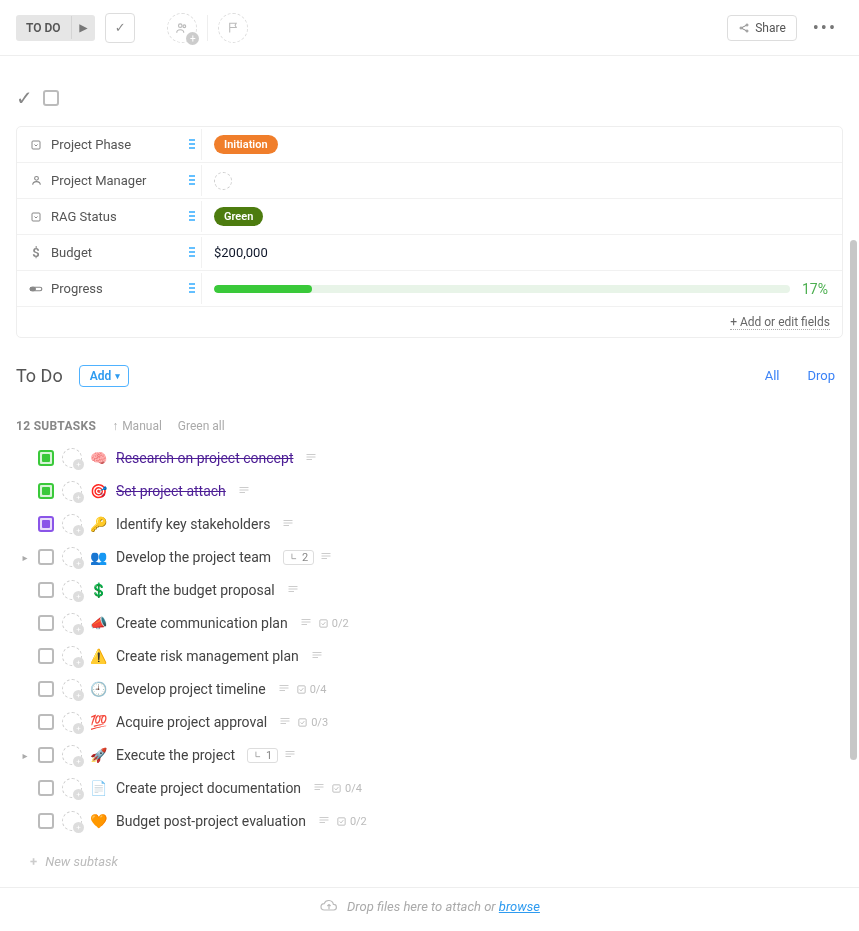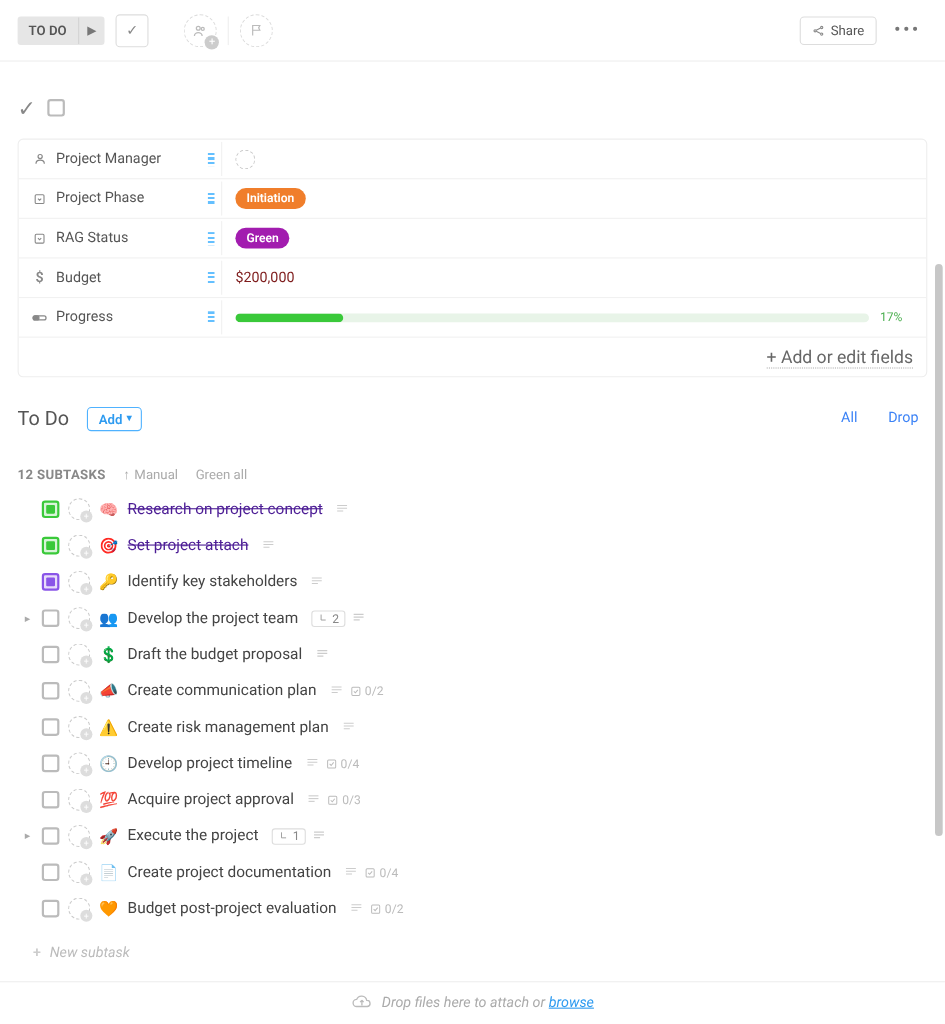--- a/index.html
+++ b/index.html
@@ -133,25 +133,25 @@
   }
   .progress-wrap { flex:1; display:flex; align-items:center; gap:10px; }
   .progress-bar {
     flex:1; height:8px; border-radius:4px; background:#e8f4e8;
     position:relative; overflow:hidden;
   }
   .progress-fill {
     position:absolute; left:0; top:0; bottom:0;
     border-radius:4px;
   }
-  .progress-pct { font-size:11px; color:#4caf50; width:30px; text-align:left; }
+  .progress-pct { font-size:14px; color:#4caf50; width:30px; text-align:center; }
   .fields-footer {
     text-align: right;
     padding: 8px 12px;
-    font-size: 16px;
+    font-size: 12px;
     color: #666;
   }
   .fields-footer .link { border-bottom: 1px dotted #aaa; cursor: pointer; }
 
   .section-head {
     display: flex; align-items: center; gap: 12px;
     margin-bottom: 6px;
   }
   .section-title { font-size: 18px; color: #555; margin-right: 4px; }
   .add-btn {
@@ -314,20 +314,36 @@
   <div class="title-row">
     <span class="title-check">✓</span>
     <span class="title-box"></span>
   </div>
 
   <div class="fields-panel">
 
     <div class="field-row">
       <div class="field-label">
         <span class="fico">
+          <svg width="12" height="12" viewBox="0 0 24 24" fill="none" stroke="#888" stroke-width="2">
+              <rect x="4" y="4" width="16" height="16" rx="2"></rect>
+              <path d="M9 11l3 3 3-3"></path>
+            </svg>
+        </span>
+        <span>Project Phase</span>
+        <span class="field-handle"></span>
+      </div>
+      <div class="field-value">
+        <span class="pill" id="pill-phase" style="background: rgb(240, 126, 43);">Initiation</span>
+      </div>
+    </div>
+
+    <div class="field-row">
+      <div class="field-label">
+        <span class="fico">
           <svg width="13" height="13" viewBox="0 0 24 24" fill="none" stroke="#888" stroke-width="2">
               <circle cx="12" cy="8" r="3.5"></circle>
               <path d="M5 20c0-4 3-6 7-6s7 2 7 6"></path>
             </svg>
         </span>
         <span>Project Manager</span>
         <span class="field-handle"></span>
       </div>
       <div class="field-value">
         <div class="assignee-dot"></div>
@@ -335,51 +351,35 @@
     </div>
 
     <div class="field-row">
       <div class="field-label">
         <span class="fico">
           <svg width="12" height="12" viewBox="0 0 24 24" fill="none" stroke="#888" stroke-width="2">
               <rect x="4" y="4" width="16" height="16" rx="2"></rect>
               <path d="M9 11l3 3 3-3"></path>
             </svg>
         </span>
-        <span>Project Phase</span>
-        <span class="field-handle"></span>
-      </div>
-      <div class="field-value">
-        <span class="pill" id="pill-phase" style="background: rgb(240, 126, 43);">Initiation</span>
-      </div>
-    </div>
-
-    <div class="field-row">
-      <div class="field-label">
-        <span class="fico">
-          <svg width="12" height="12" viewBox="0 0 24 24" fill="none" stroke="#888" stroke-width="2">
-              <rect x="4" y="4" width="16" height="16" rx="2"></rect>
-              <path d="M9 11l3 3 3-3"></path>
-            </svg>
-        </span>
         <span>RAG Status</span>
         <span class="field-handle"></span>
       </div>
       <div class="field-value">
-        <span class="pill" id="pill-rag" style="background: #a21caf;">Green</span>
+        <span class="pill" id="pill-rag" style="background: #4d7c0f;">Green</span>
       </div>
     </div>
 
     <div class="field-row">
       <div class="field-label">
         <span class="fico" style="font-weight:600;">$</span>
         <span>Budget</span>
         <span class="field-handle"></span>
       </div>
-      <div class="field-value" style="color:#7f1d1d;">$200,000</div>
+      <div class="field-value" style="color:#0f172a;">$200,000</div>
     </div>
 
     <div class="field-row">
       <div class="field-label">
         <span class="fico">
           <svg width="14" height="10" viewBox="0 0 24 16" fill="none" stroke="#888" stroke-width="2">
               <rect x="2" y="5" width="20" height="6" rx="3"></rect>
               <rect x="2" y="5" width="9" height="6" rx="3" fill="#888"></rect>
             </svg>
         </span>

